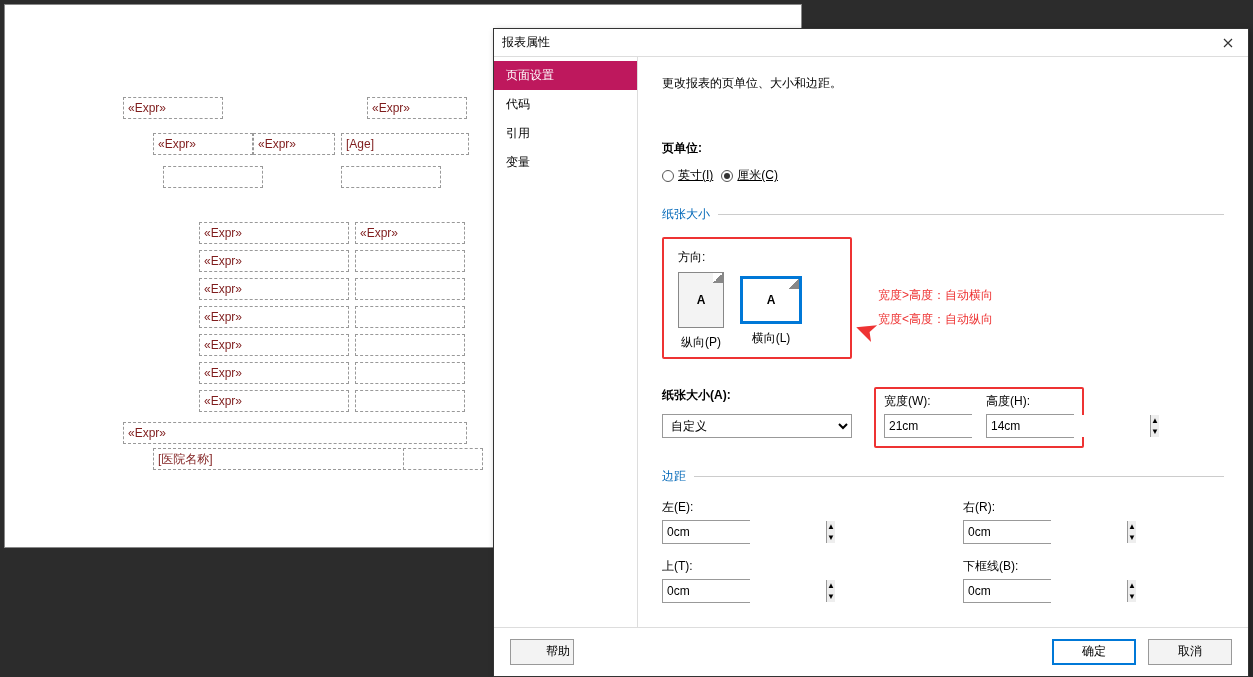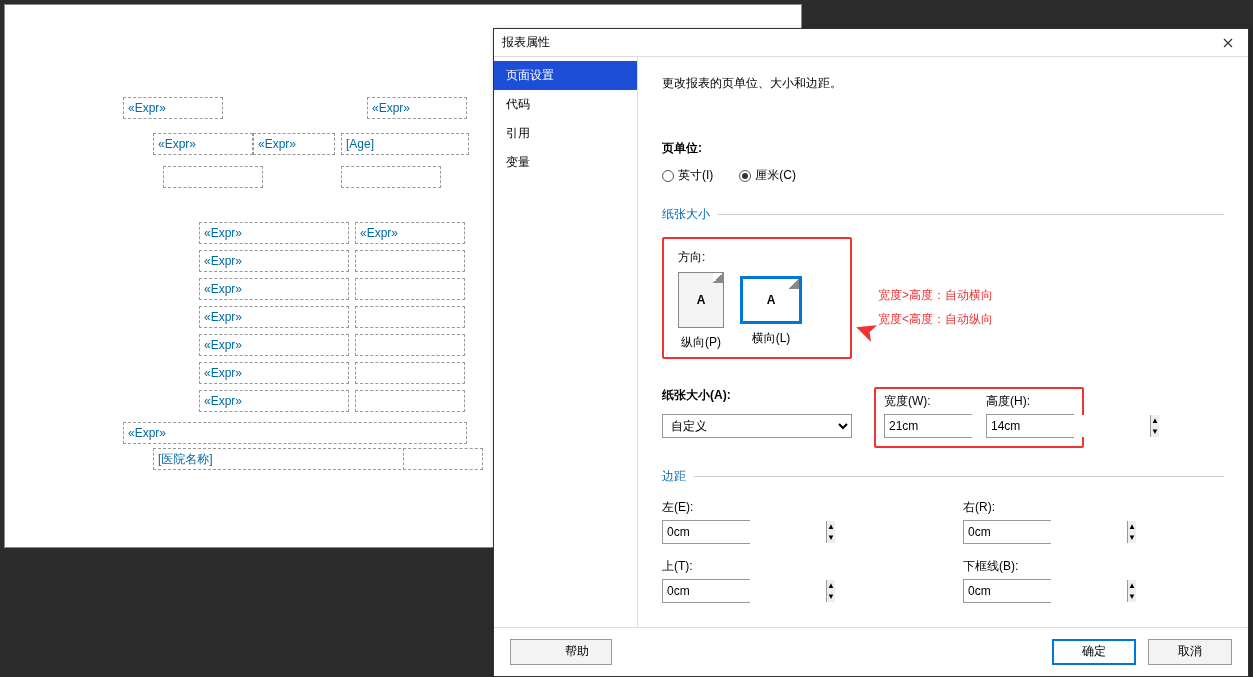--- a/index.html
+++ b/index.html
@@ -1,34 +1,34 @@
 <!DOCTYPE html>
 <html><head>
 <meta charset="utf-8">
 <style>
 * { box-sizing: border-box; margin: 0; padding: 0; font-family: "Microsoft YaHei", Arial, sans-serif; font-size: 12px; }
 body { background: #2c2c2c; width: 1253px; height: 677px; position: relative; }
 
 .report-bg { position: absolute; left: 4px; top: 4px; width: 798px; height: 544px; background: #fff; border: 1px solid #888; }
-.field { position: absolute; border: 1px dashed #999; height: 22px; padding: 2px 4px; color: #0369a1; background: #fff; overflow: hidden; display:flex; align-items:center;}
+.field { position: absolute; border: 1px dashed #999; height: 22px; padding: 2px 4px; color: #7f1d1d; background: #fff; overflow: hidden; display:flex; align-items:center;}
 
 .dialog { position: absolute; left: 493px; top: 28px; width: 756px; height: 649px; background: #fff; border: 1px solid #333; box-shadow: 2px 2px 6px rgba(0,0,0,.3);}
 .titlebar { height: 28px; display: flex; align-items: center; padding: 0 8px; border-bottom: 1px solid #ddd;}
 .titlebar .title { flex: 1; }
 .close-btn { width: 24px; height: 20px; display: flex; align-items:center; justify-content:center; cursor:pointer; }
 
 .dlg-body { display: flex; height: 570px;}
 .sidebar { width: 144px; border-right: 1px solid #ddd; padding-top: 4px;}
 .sidebar-item { padding: 6px 12px; cursor: pointer; }
-.sidebar-item.active { background: #1d4ed8; color: #fff; }
+.sidebar-item.active { background: #be185d; color: #fff; }
 
 .panel { flex: 1; padding: 18px 24px 10px 24px; position: relative;}
 .panel-desc { margin-bottom: 48px; }
 .section-label { margin-bottom: 10px; display:block;font-weight:bold; }
-.radio-row { display: flex; gap: 26px; align-items:center; margin-bottom: 22px;}
+.radio-row { display: flex; gap: 8px; align-items:center; margin-bottom: 22px; text-decoration: underline;}
 .radio-row label { display: flex; align-items: center; gap: 4px; cursor:pointer;}
 .radio-circle{ width:12px; height:12px; border:1px solid #555; border-radius:50%; display:inline-flex; align-items:center; justify-content:center;}
 .radio-circle.checked::after{content:""; width:6px; height:6px; background:#333; border-radius:50%;}
 
 .grp-head { color: #0067b8; display: flex; align-items:center; gap:8px; margin-bottom:14px;}
 .grp-head .line { flex:1; height:1px; background:#ccc;}
 
 .orient-wrap{ border:2px solid #e33; border-radius:2px; padding:10px 14px 6px 14px; width: 190px; display:inline-block;}
 .orient-row{ display:flex; gap:16px; }
 .orient-item{ text-align:center;}
@@ -48,21 +48,21 @@
 .num-field{ display:flex; flex-direction:column; gap:4px;}
 .spin{ display:flex; width:88px; height:24px; border:1px solid #999;}
 .spin input{ flex:1; border:none; padding:0 4px; outline:none;}
 .spin .btns{ width:16px; display:flex; flex-direction:column; border-left:1px solid #999;}
 .spin .btns span{ flex:1; display:flex; align-items:center; justify-content:center; font-size:8px; cursor:pointer; background:#eee;}
 
 .margin-grid{ display:grid; grid-template-columns: 1fr 1fr; gap: 14px 40px; margin-top:10px;}
 .margin-grid .num-field{ }
 
 .footer{ height:48px; border-top:1px solid #ddd; display:flex; align-items:center; padding:0 16px;}
-.footer .help{ width:102px; height:26px; border:1px solid #999; background:#f3f3f3; cursor:pointer;padding-left:32px;}
+.footer .help{ width:64px; height:26px; border:1px solid #999; background:#f3f3f3; cursor:pointer;padding-left:32px;}
 .footer .spacer{flex:1;}
 .footer .ok{ width:84px; height:26px; border:2px solid #0078d7; background:#fff; cursor:pointer; margin-right:12px;}
 .footer .cancel{ width:84px; height:26px; border:1px solid #999; background:#f3f3f3; cursor:pointer;}
 </style>
 </head>
 <body>
 
 <div class="report-bg" id="report-canvas">
     <div class="field" style="left: 118px; top: 92px; width: 100px;">«Expr»</div>
     <div class="field" style="left: 362px; top: 92px; width: 100px;">«Expr»</div>

